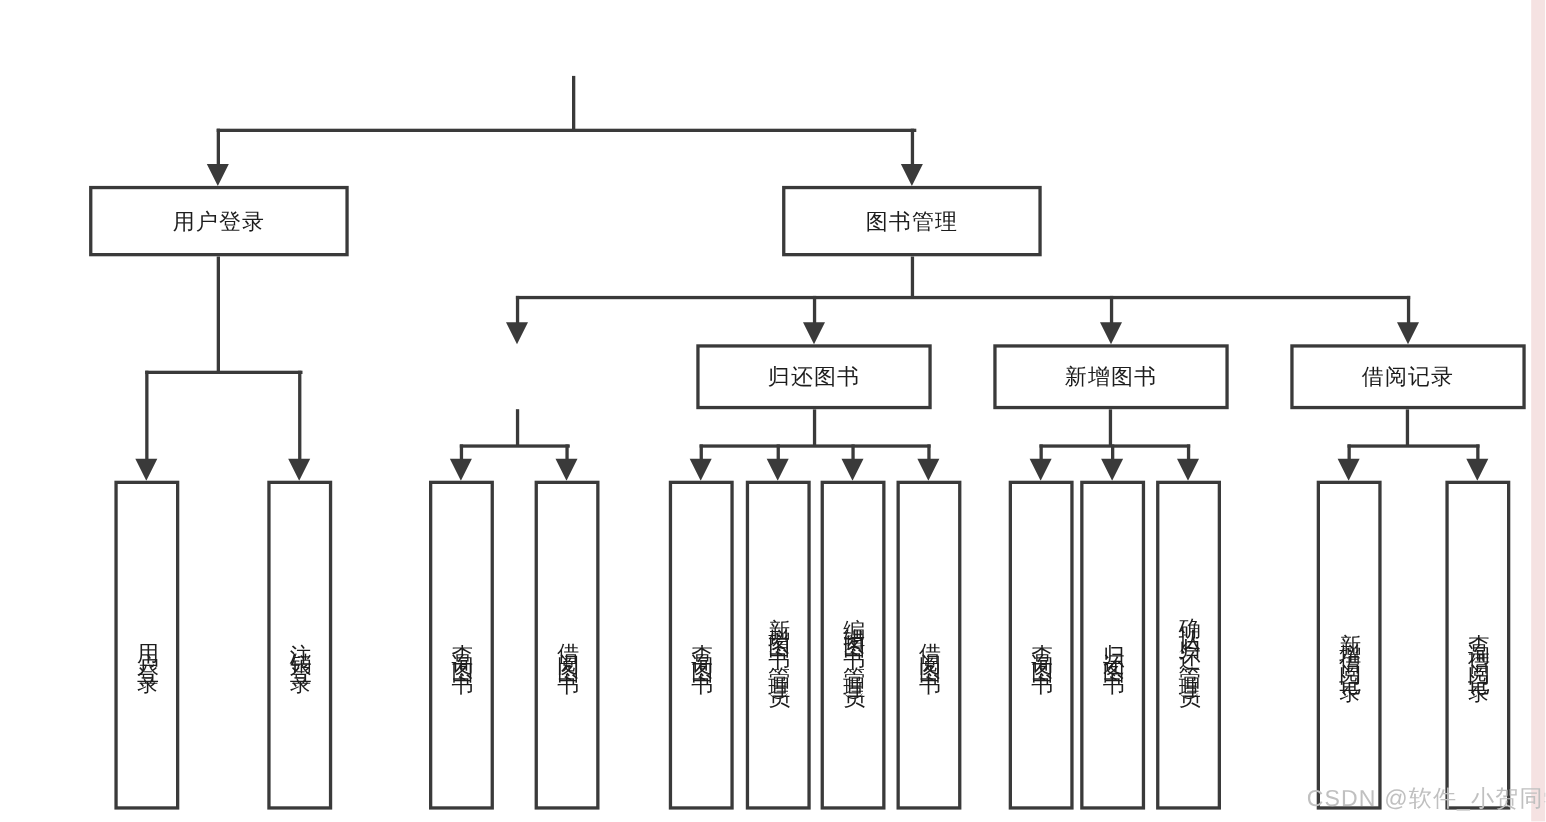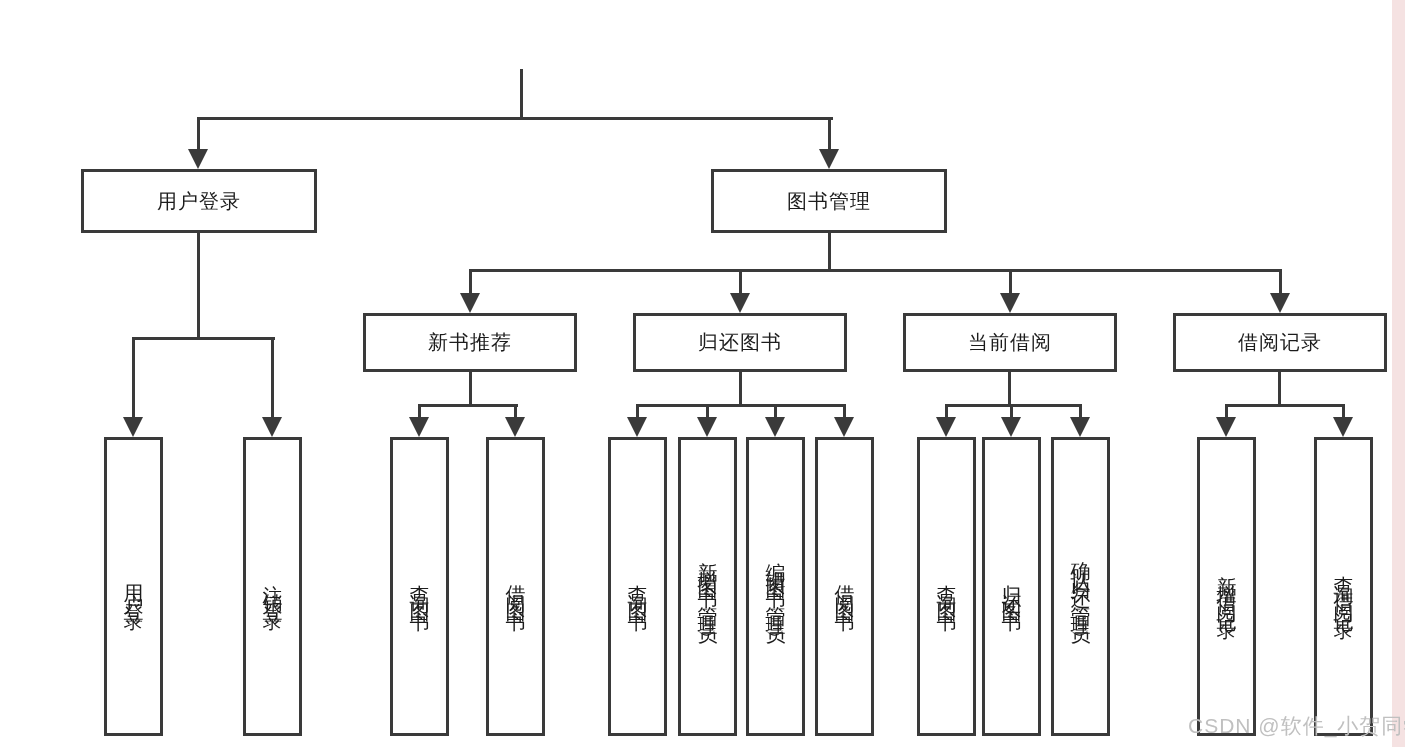--- a/index.html
+++ b/index.html
@@ -67,28 +67,25 @@
   <div class="lh" style="left:469px;top:269px;width:813px"></div>
   <div class="lv" style="left:469px;top:269px;height:26px"></div>
   <div class="arr" style="left:460px;top:293px"></div>
   <div class="lv" style="left:739px;top:269px;height:26px"></div>
   <div class="arr" style="left:730px;top:293px"></div>
   <div class="lv" style="left:1009px;top:269px;height:26px"></div>
   <div class="arr" style="left:1000px;top:293px"></div>
   <div class="lv" style="left:1279px;top:269px;height:26px"></div>
   <div class="arr" style="left:1270px;top:293px"></div>
 
-  <div class="hbox" style="left:363px;top:313px;width:214px;height:59px">
-    <span>新书推荐</span>
-  </div>
   <div class="hbox" style="left:633px;top:313px;width:214px;height:59px">
     <span>归还图书</span>
   </div>
   <div class="hbox" style="left:903px;top:313px;width:214px;height:59px">
-    <span>当前借阅</span>
+    <span>新增图书</span>
   </div>
   <div class="hbox" style="left:1173px;top:313px;width:214px;height:59px">
     <span>借阅记录</span>
   </div>
 
   <div class="lv" style="left:469px;top:372px;height:34px"></div>
   <div class="lh" style="left:418px;top:404px;width:100px"></div>
   <div class="lv" style="left:418px;top:404px;height:15px"></div>
   <div class="arr" style="left:409px;top:417px"></div>
   <div class="lv" style="left:514px;top:404px;height:15px"></div>

